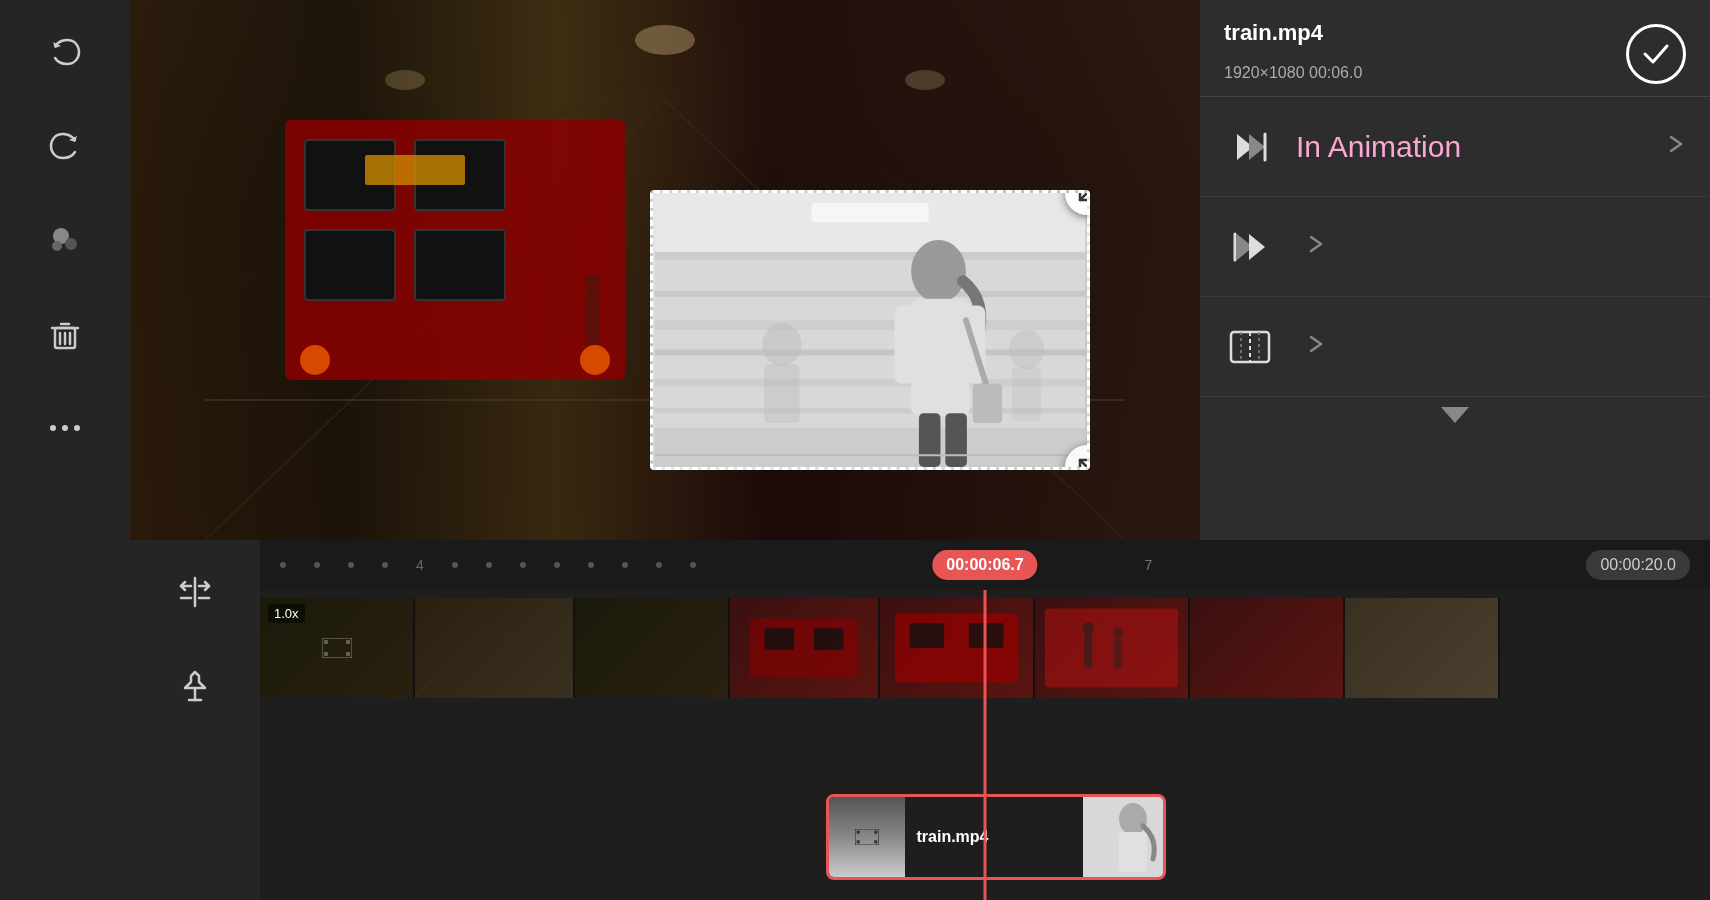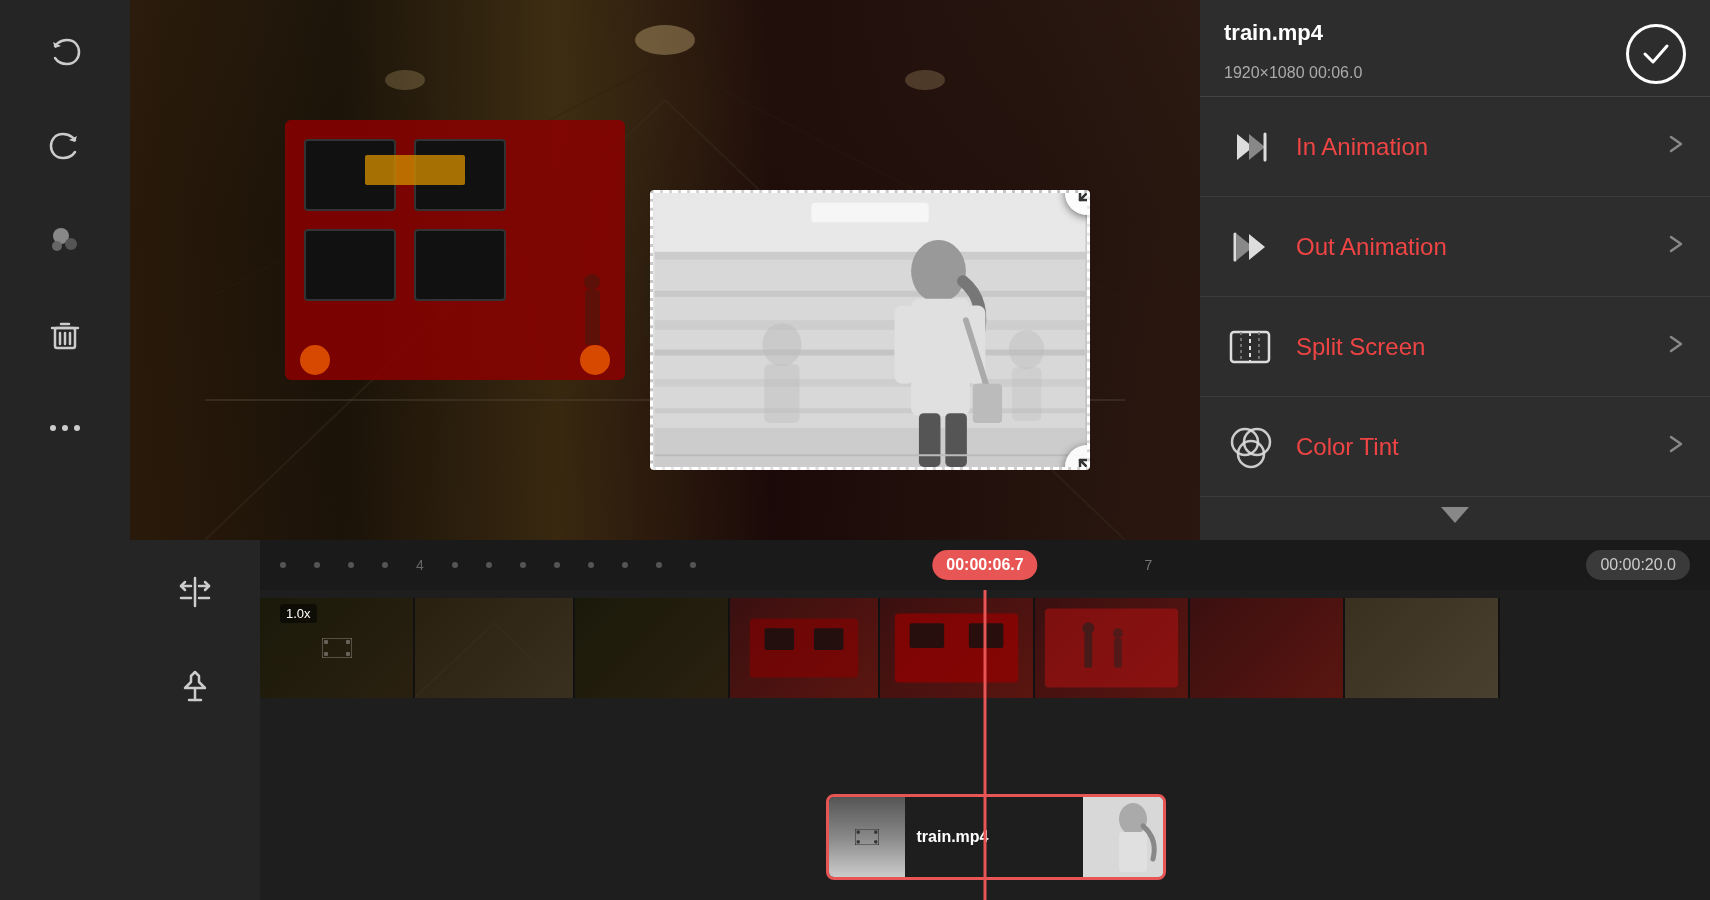--- a/index.html
+++ b/index.html
@@ -203,22 +203,22 @@
 
     .panel-icon svg {
       width: 46px;
       height: 46px;
       fill: none;
       stroke: #ddd;
       stroke-width: 2;
     }
 
     .panel-label {
-      font-size: 24px;
-      color: #ef4444;
+      font-size: 30px;
+      color: #f9a8d4;
       flex: 1;
     }
 
     .panel-chevron {
       color: #888;
       font-size: 22px;
       margin-left: 8px;
     }
 
     .panel-chevron svg {
@@ -535,61 +535,43 @@
       </div>
 
       <div class="panel-item">
         <div class="panel-icon">
           <svg viewBox="0 0 46 46">
             <line x1="8" y1="10" x2="8" y2="36" stroke="#ddd" stroke-width="3" stroke-linecap="round"></line>
             <polygon points="10,10 10,36 26,23" fill="#888" stroke="none"></polygon>
             <polygon points="22,10 22,36 38,23" fill="#ddd" stroke="none"></polygon>
           </svg>
         </div>
-        <span class="panel-label">Out Animation</span>
         <div class="panel-chevron">
           <svg viewBox="0 0 22 22">
             <polyline points="7,4 17,11 7,18" stroke-linecap="round" stroke-linejoin="round"></polyline>
           </svg>
         </div>
       </div>
 
       <div class="panel-item">
         <div class="panel-icon">
           <svg viewBox="0 0 46 46">
             <rect x="4" y="8" width="38" height="30" rx="3" stroke="#ddd" stroke-width="2.5" fill="none"></rect>
             <line x1="23" y1="8" x2="23" y2="38" stroke="#ddd" stroke-width="2" stroke-dasharray="4,3"></line>
             <line x1="14" y1="8" x2="14" y2="38" stroke="#888" stroke-width="1.5" stroke-dasharray="3,3"></line>
             <line x1="32" y1="8" x2="32" y2="38" stroke="#888" stroke-width="1.5" stroke-dasharray="3,3"></line>
           </svg>
         </div>
-        <span class="panel-label">Split Screen</span>
         <div class="panel-chevron">
           <svg viewBox="0 0 22 22">
             <polyline points="7,4 17,11 7,18" stroke-linecap="round" stroke-linejoin="round"></polyline>
           </svg>
         </div>
       </div>
 
-      <div class="panel-item">
-        <div class="panel-icon">
-          <svg viewBox="0 0 46 46">
-
-            <circle cx="18" cy="18" r="13" fill="none" stroke="#ddd" stroke-width="2.5" opacity="0.9"></circle>
-            <circle cx="30" cy="18" r="13" fill="none" stroke="#ddd" stroke-width="2.5" opacity="0.9"></circle>
-            <circle cx="24" cy="30" r="13" fill="none" stroke="#ddd" stroke-width="2.5" opacity="0.9"></circle>
-          </svg>
-        </div>
-        <span class="panel-label">Color Tint</span>
-        <div class="panel-chevron">
-          <svg viewBox="0 0 22 22">
-            <polyline points="7,4 17,11 7,18" stroke-linecap="round" stroke-linejoin="round"></polyline>
-          </svg>
-        </div>
-      </div>
 
       <div class="panel-bottom-arrow">
         <svg viewBox="0 0 28 16" width="28" height="16">
           <polygon points="0,0 28,0 14,16" fill="#888"></polygon>
         </svg>
       </div>
 
     </div>
   </div>
 
@@ -654,21 +636,21 @@
         <div style="position:absolute;top:8px;left:0;right:0;height:100px;display:flex;">
 
           <div style="width:155px;height:100px;flex-shrink:0;overflow:hidden;border-right:2px solid #111;position:relative;" class="thumb-frame">
             <div class="frame-dark" style="width:100%;height:100%;"></div>
             <svg style="position:absolute;top:0;left:0;width:100%;height:100%;" viewBox="0 0 155 100">
 
               <line x1="77" y1="30" x2="0" y2="100" stroke="#2a2010" stroke-width="1" opacity="0.5"></line>
               <line x1="77" y1="30" x2="155" y2="100" stroke="#2a2010" stroke-width="1" opacity="0.5"></line>
               <line x1="0" y1="60" x2="155" y2="60" stroke="#2a2010" stroke-width="1" opacity="0.3"></line>
             </svg>
-            <span style="position:absolute;top:6px;left:20px;color:#fff;font-size:13px;background:rgba(0,0,0,0.5);padding:2px 6px;border-radius:3px;">1.0x</span>
+            <span style="position:absolute;top:6px;left:8px;color:#fff;font-size:13px;background:rgba(0,0,0,0.5);padding:2px 6px;border-radius:3px;">1.0x</span>
 
             <svg style="position:absolute;top:50%;left:50%;transform:translate(-50%,-50%);opacity:0.3;" viewBox="0 0 30 20" width="30" height="20">
               <rect width="30" height="20" rx="2" fill="none" stroke="#fff" stroke-width="1.5"></rect>
               <rect x="2" y="2" width="4" height="4" rx="1" fill="#fff"></rect>
               <rect x="2" y="14" width="4" height="4" rx="1" fill="#fff"></rect>
               <rect x="24" y="2" width="4" height="4" rx="1" fill="#fff"></rect>
               <rect x="24" y="14" width="4" height="4" rx="1" fill="#fff"></rect>
             </svg>
           </div>
 

